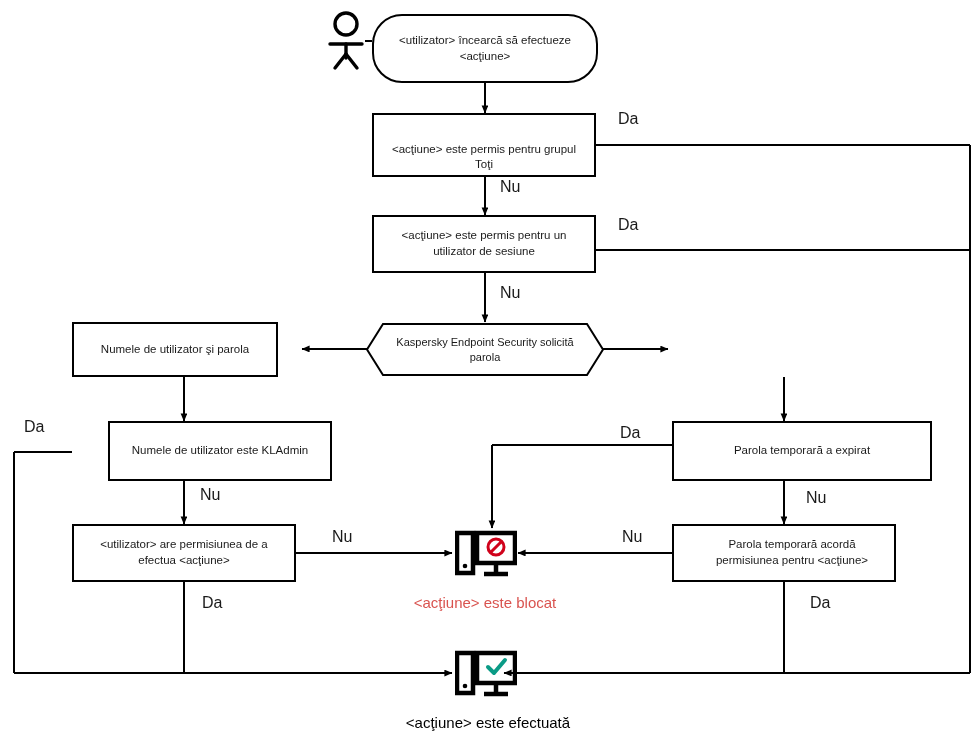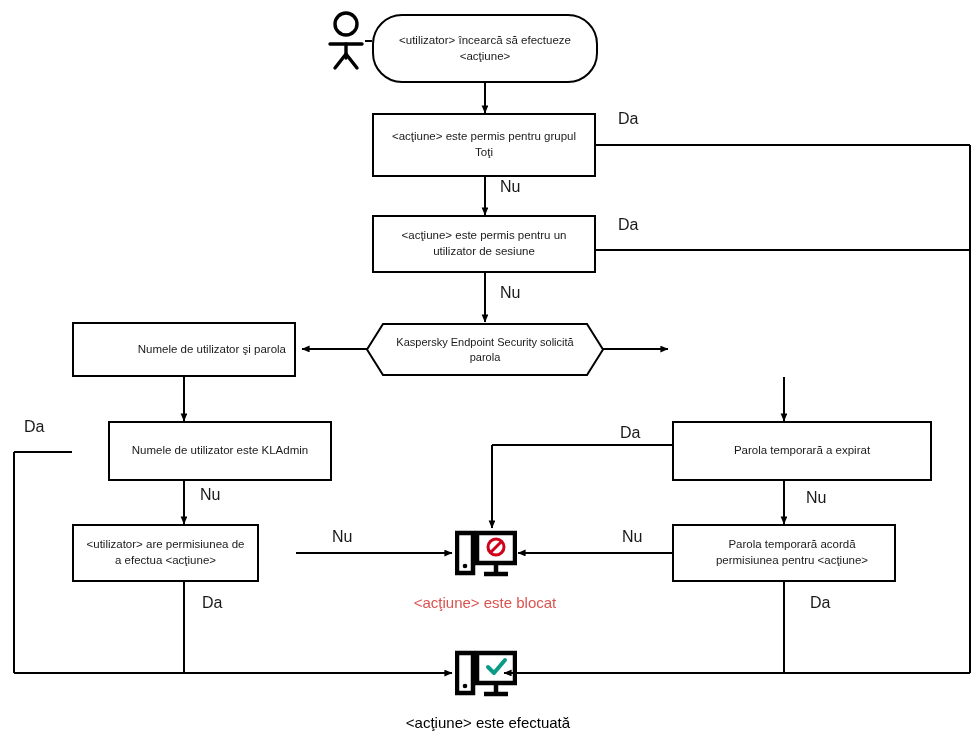--- a/index.html
+++ b/index.html
@@ -144,50 +144,50 @@
       <path d="M22,34 L22,48" stroke="#000" stroke-width="3.4" stroke-linecap="round"></path>
       <path d="M22,44 L11,58" stroke="#000" stroke-width="3.4" stroke-linecap="round"></path>
       <path d="M22,44 L33,58" stroke="#000" stroke-width="3.4" stroke-linecap="round"></path>
     </svg>
   </div>
 
   <div class="node term" style="left:372px; top:14px; width:226px; height:69px;">
     <span>&lt;utilizator&gt; încearcă să efectueze &lt;acţiune&gt;</span>
   </div>
 
-  <div class="node" style="left:372px; top:113px; width:224px; height:64px;">
+  <div class="node" style="left:372px; top:113px; width:224px; height:64px;align-items:flex-end;">
     <span>&lt;acţiune&gt; este permis pentru grupul Toţi</span>
   </div>
   <div class="edge-label" style="left:618px; top:110px;">Da</div>
   <div class="edge-label" style="left:500px; top:178px;">Nu</div>
 
   <div class="node" style="left:372px; top:215px; width:224px; height:58px;">
     <span>&lt;acţiune&gt; este permis pentru un utilizator de sesiune</span>
   </div>
   <div class="edge-label" style="left:618px; top:216px;">Da</div>
   <div class="edge-label" style="left:500px; top:284px;">Nu</div>
 
   <div class="node hex" style="left:365px; top:322px; width:240px; height:55px;">
     <svg class="hexsvg" width="240" height="55" viewBox="0 0 240 55">
       <polygon points="18,2 222,2 238,27.5 222,53 18,53 2,27.5" fill="#ffffff" stroke="#000000" stroke-width="2"></polygon>
     </svg>
     <div class="hex-label">Kaspersky Endpoint Security solicită parola</div>
   </div>
 
-  <div class="node" style="left:72px; top:322px; width:224px; height:55px;justify-content:flex-end;">
+  <div class="node" style="left:72px; top:322px; width:206px; height:55px;">
     <span>Numele de utilizator şi parola</span>
   </div>
 
   <div class="node" style="left:72px; top:421px; width:224px; height:60px;margin-left:36px;">
     <span>Numele de utilizator este KLAdmin</span>
   </div>
   <div class="edge-label" style="left:24px; top:418px;">Da</div>
   <div class="edge-label" style="left:200px; top:486px;">Nu</div>
 
-  <div class="node" style="left:72px; top:524px; width:187px; height:58px;">
+  <div class="node" style="left:72px; top:524px; width:224px; height:58px;">
     <span>&lt;utilizator&gt; are permisiunea de a efectua &lt;acţiune&gt;</span>
   </div>
   <div class="edge-label" style="left:332px; top:528px;">Nu</div>
   <div class="edge-label" style="left:202px; top:594px;">Da</div>
 
 
   <div class="node" style="left:672px; top:421px; width:260px; height:60px;">
     <span>Parola temporară a expirat</span>
   </div>
   <div class="edge-label" style="left:620px; top:424px;">Da</div>

